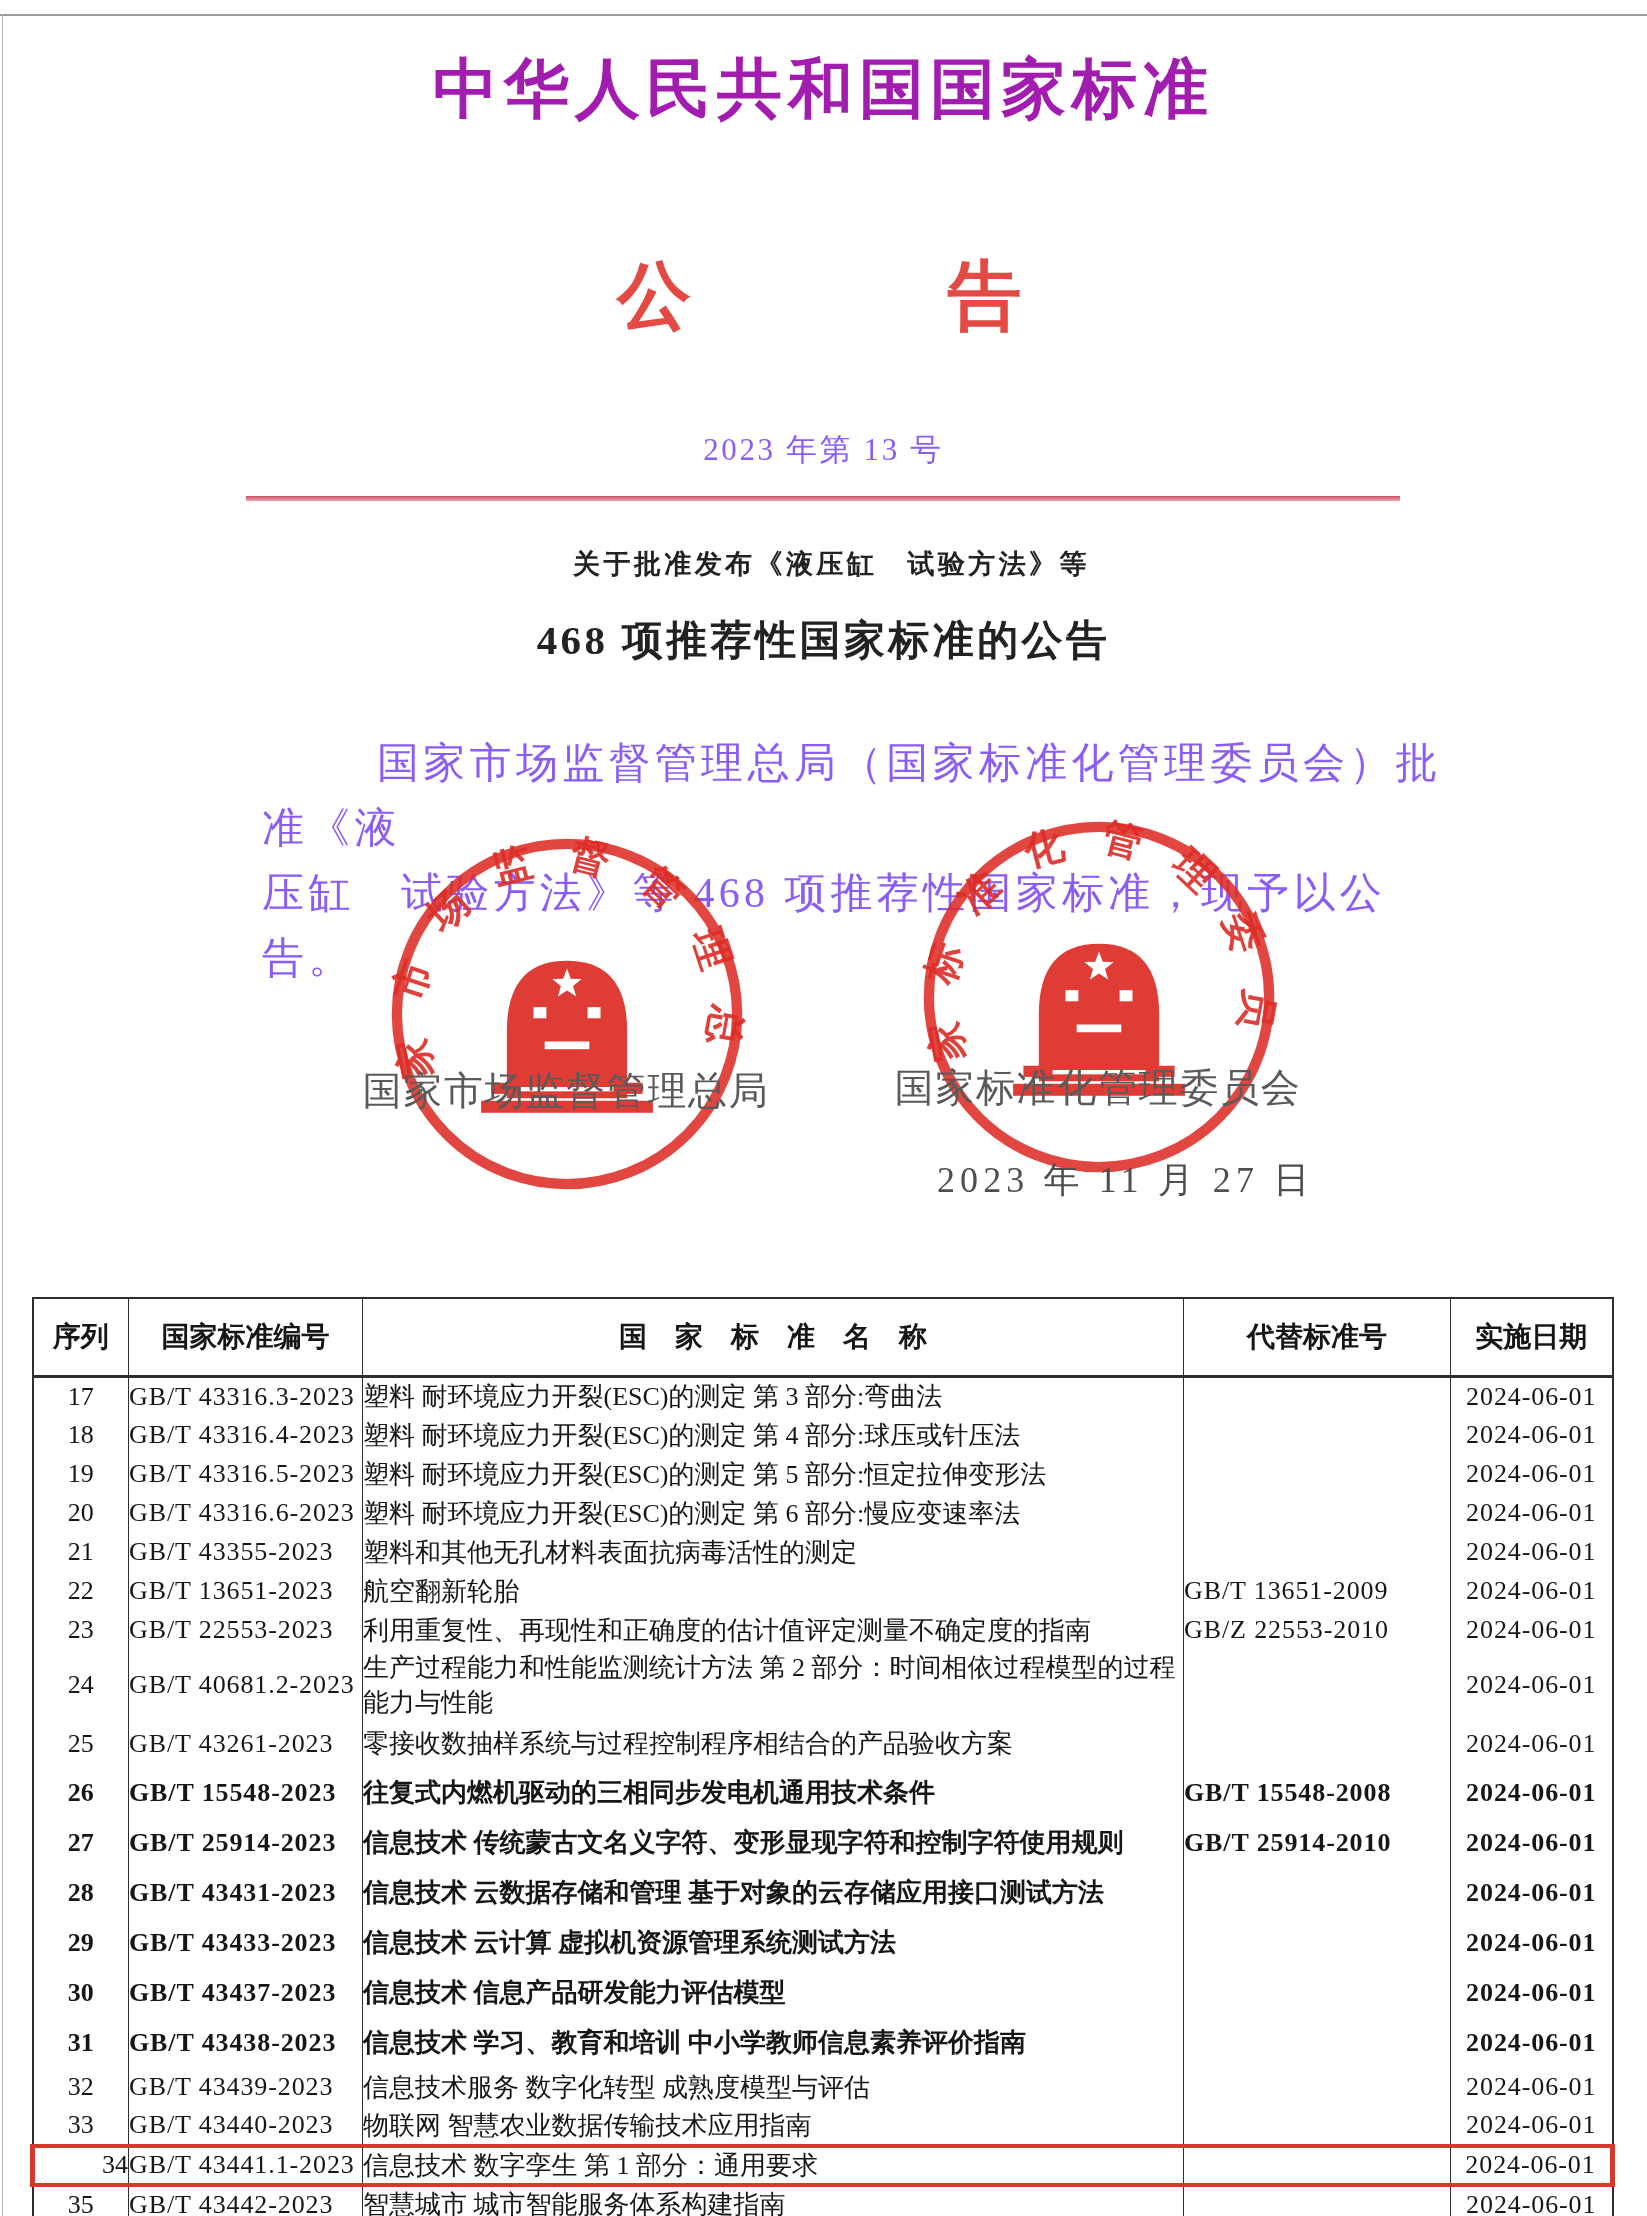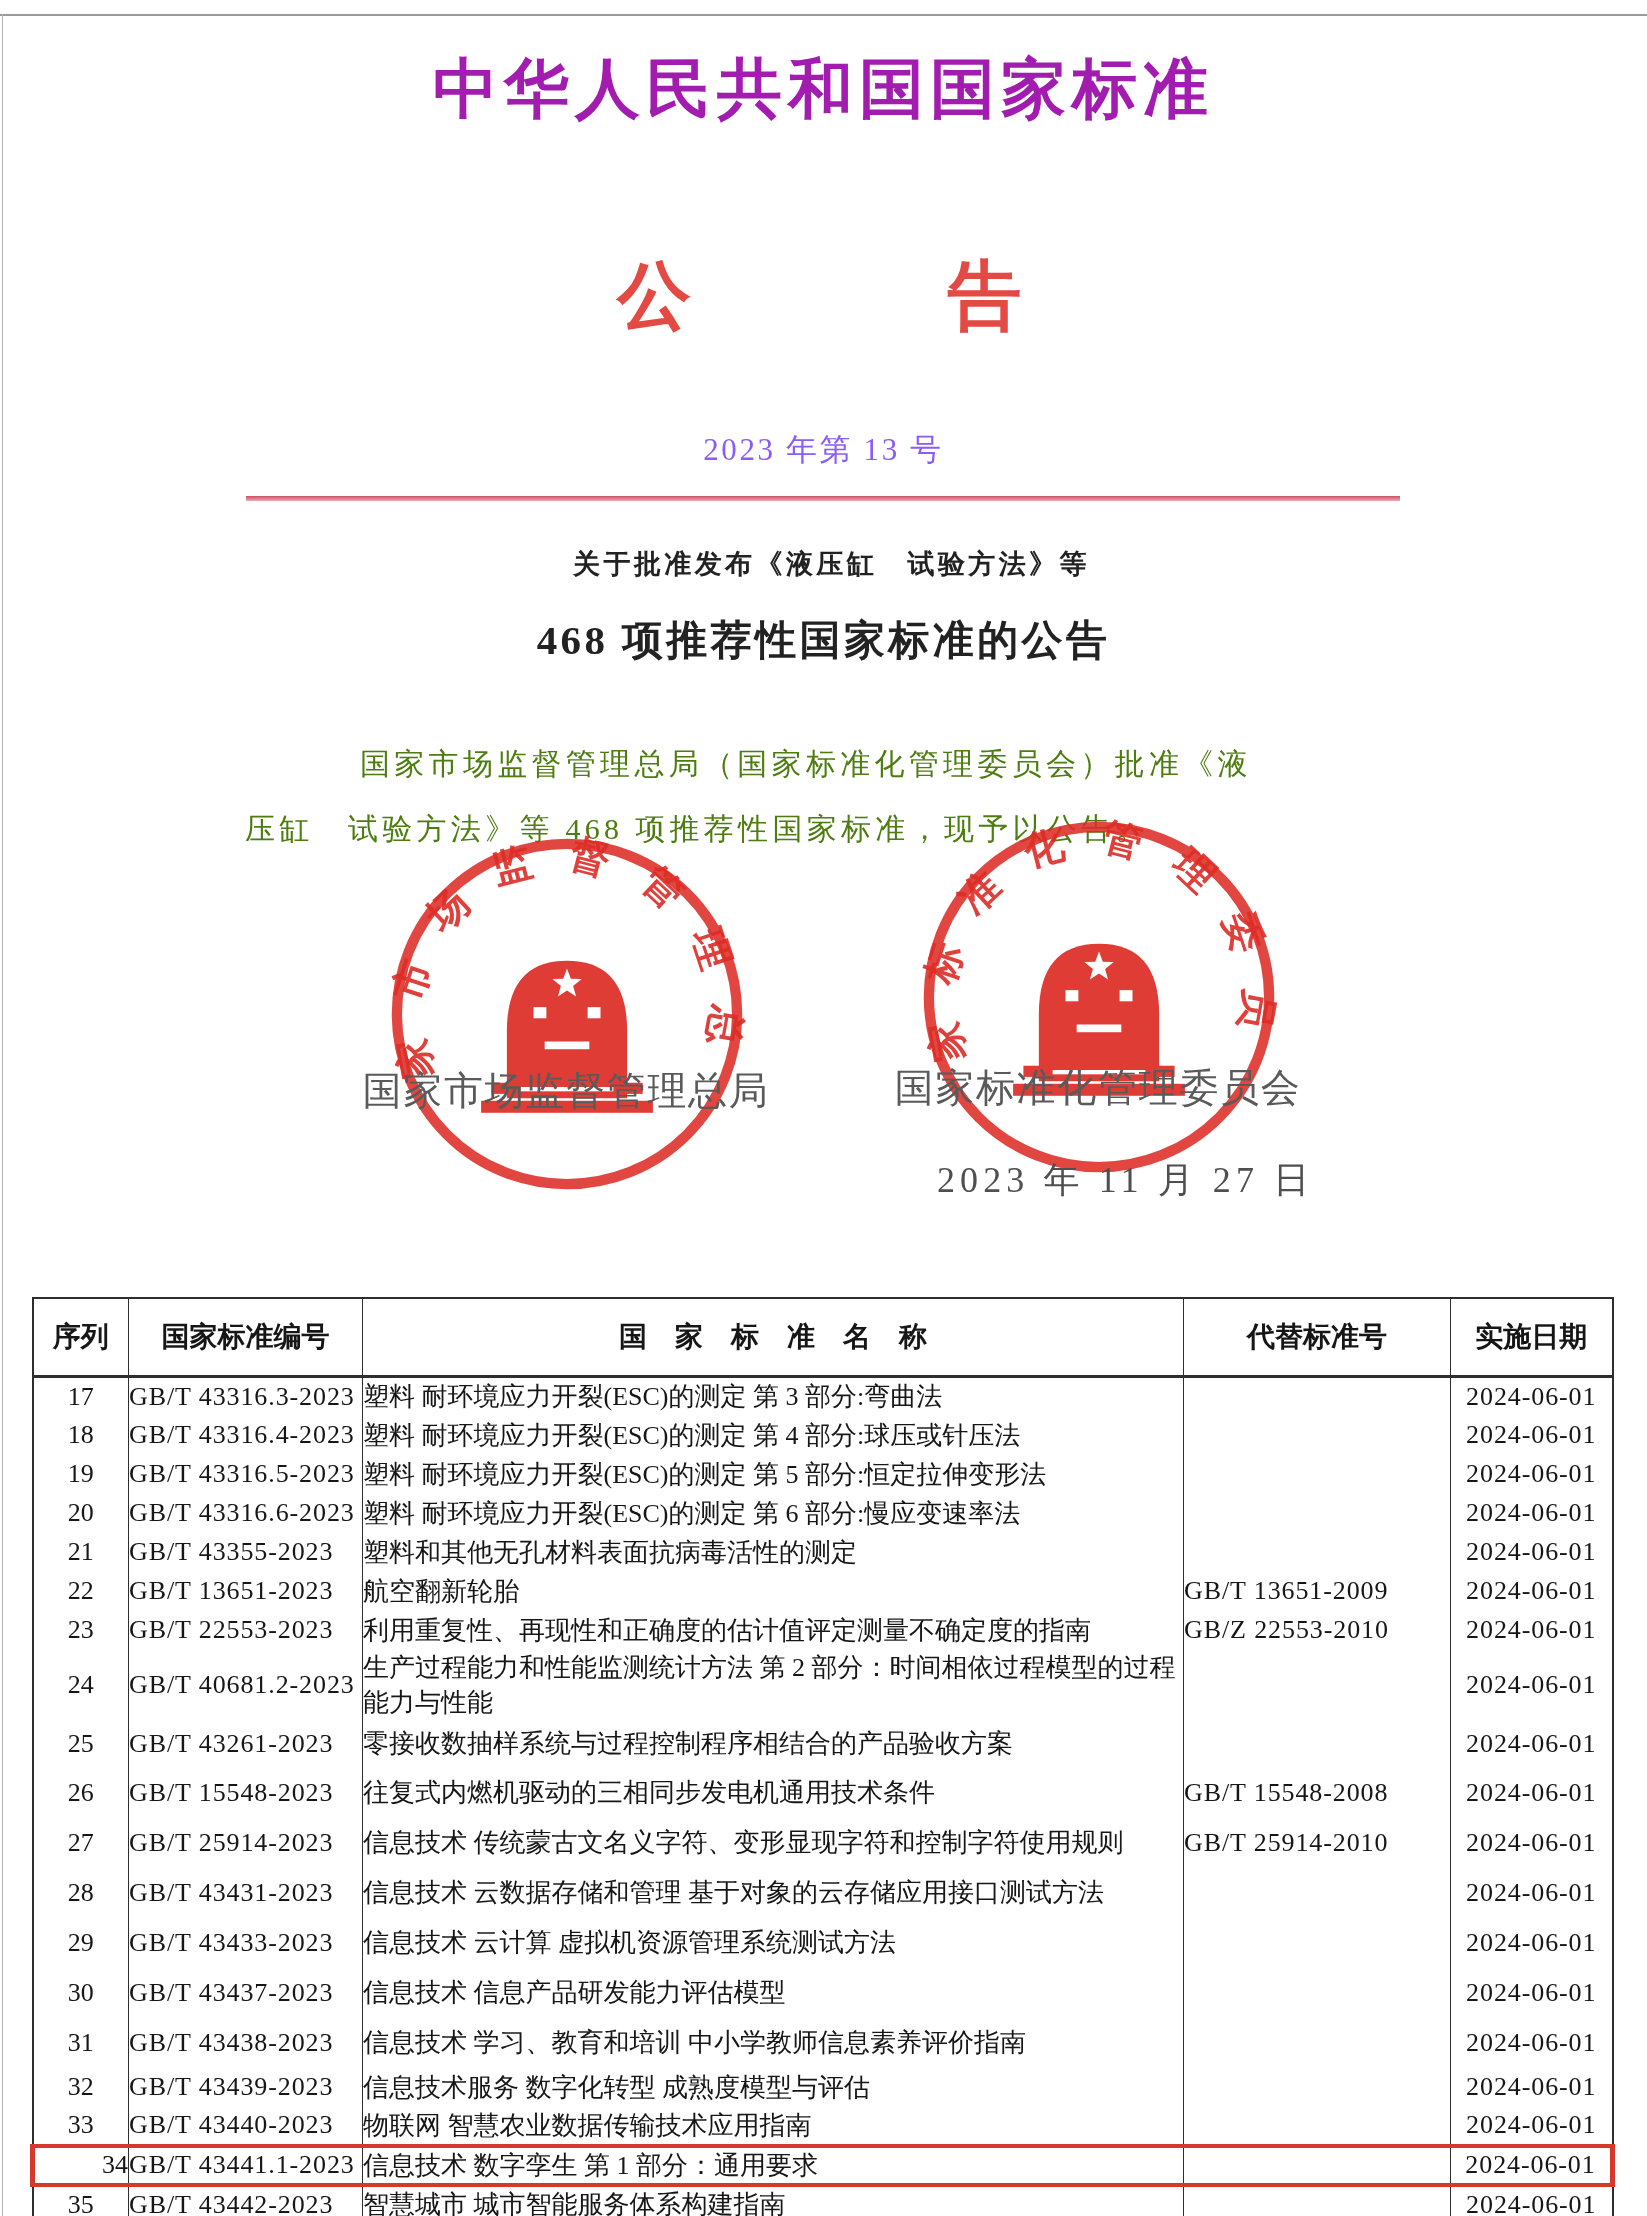--- a/index.html
+++ b/index.html
@@ -12,43 +12,43 @@
 
   .masthead{top:45px;font-size:65px;font-weight:bold;color:#a21caf;letter-spacing:6px;}
   .masthead2{top:247px;font-size:74px;font-weight:bold;color:#e34a44;letter-spacing:8.6px;}
   .issue-no{top:429px;font-size:31px;color:#8b5cf6;letter-spacing:2.6px;text-align:center;}
   .red-rule{position:absolute;left:246px;top:496px;width:1154px;height:5.1px;
             background:linear-gradient(#c94f63,#f0a9b6);}
 
   .notice-title1{top:546px;font-size:27px;font-weight:bold;color:#222;letter-spacing:3.4px;margin-left:8px;}
   .notice-title2{top:613px;font-size:41px;font-weight:bold;color:#222;letter-spacing:3.4px;}
 
-  .body-par{position:absolute;left:245px;top:731px;width:1193px;font-size:30px;
-            color:#4d7c0f;letter-spacing:4.3px;line-height:65px;}
+  .body-par{position:absolute;left:262px;top:731px;width:1193px;font-size:42px;
+            color:#8b5cf6;letter-spacing:4.3px;line-height:65px;}
   .body-par .indent{text-indent:115px;}
 
   .seal{position:absolute;}
   .seal-caption{position:absolute;font-size:39px;color:#5a5a5a;letter-spacing:1.7px;
                 white-space:nowrap;text-align:center;}
   .seal-date{position:absolute;font-size:36px;color:#4f4f4f;letter-spacing:5.1px;white-space:nowrap;}
 
   table.std{position:absolute;left:30px;top:1297px;border-collapse:collapse;table-layout:fixed;
             width:1581px;font-size:26px;color:#161616;}
   table.std col.c-seq{width:96px;} table.std col.c-code{width:234px;}
   table.std col.c-name{width:821px;} table.std col.c-repl{width:267px;}
   table.std col.c-date{width:162px;}
   table.std{border:2.6px solid #2e2e2e;}
   table.std th,table.std td{border-right:1.7px solid #2e2e2e;padding:0;}
   table.std th:last-child,table.std td:last-child{border-right:none;}
   table.std thead th{height:76px;font-size:28px;font-weight:bold;text-align:center;
                      border-bottom:3.4px solid #2e2e2e;}
   table.std tbody td{vertical-align:middle;}
   table.std tbody tr{height:39px;}
   table.std tbody tr:nth-child(n+8):nth-child(-n+9){height:48px;}
-  table.std tbody tr:nth-child(n+10):nth-child(-n+15){height:50px;}
+  table.std tbody tr:nth-child(n+10):nth-child(-n+15){height:50px;font-weight:bold;}
   td.cell-seq{text-align:center;}
   td.cell-code{padding-left:19px;letter-spacing:0.9px;}
   td.cell-name{padding-left:17px;}
   td.cell-repl{padding-left:48px;letter-spacing:0.9px;}
   td.cell-date{text-align:center;letter-spacing:0.9px;}
   tr.highlight td{border-top:4.3px solid #d6392b;border-bottom:4.3px solid #d6392b;}
   tr.highlight td:first-child{border-left:5.1px solid #d6392b;text-align:right;}
   tr.highlight td:last-child{border-right:5.1px solid #d6392b;}
 
   .seal-svg text{font-family:"Liberation Serif","DejaVu Serif",serif;font-weight:bold;}

